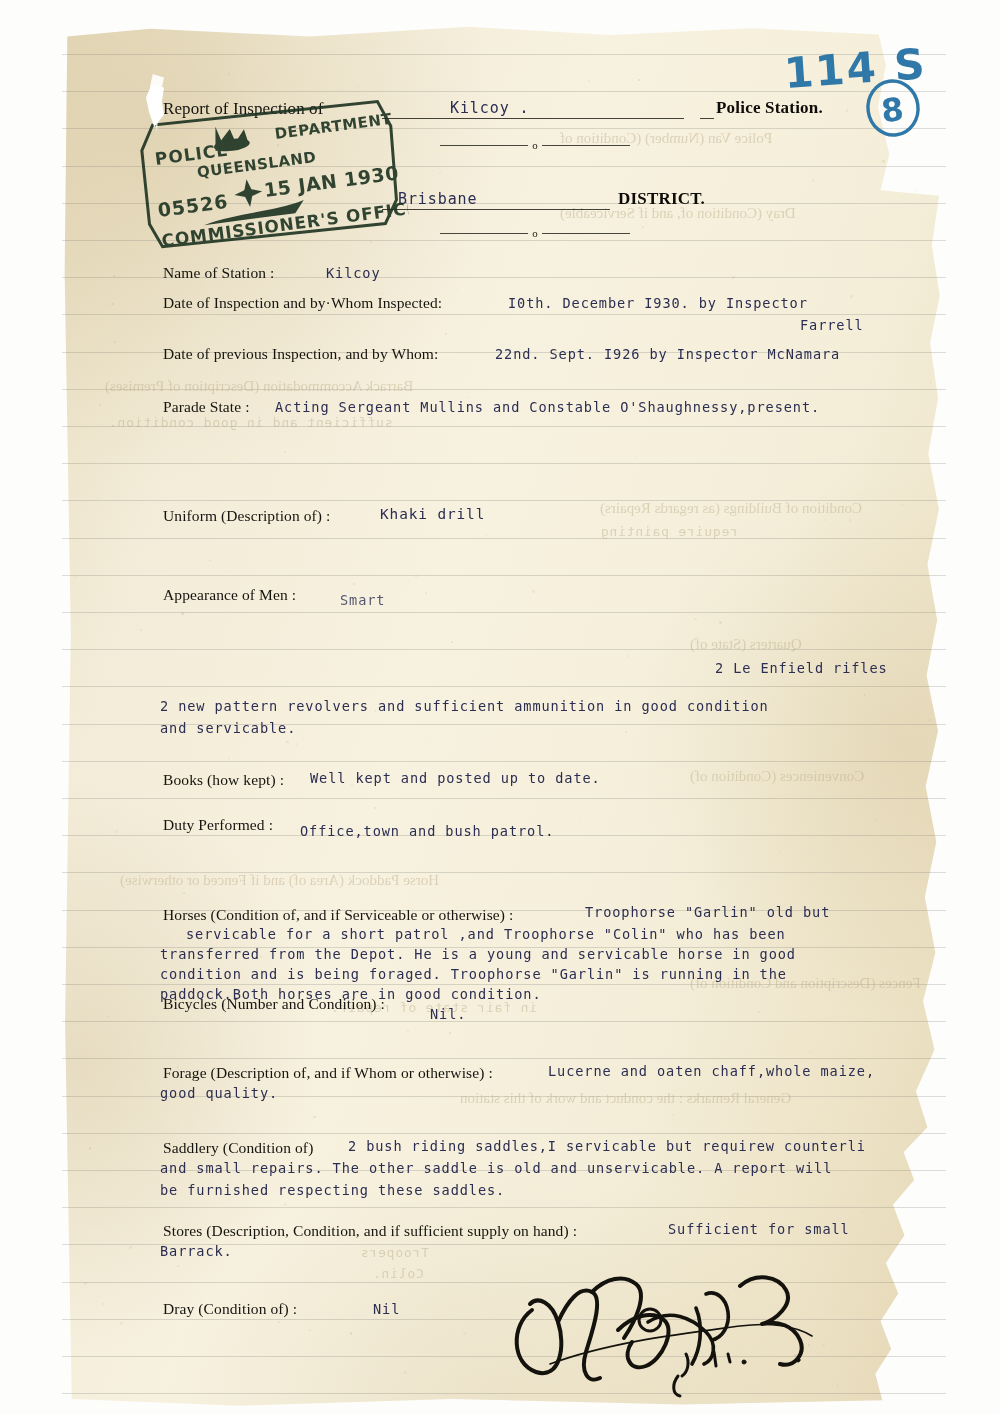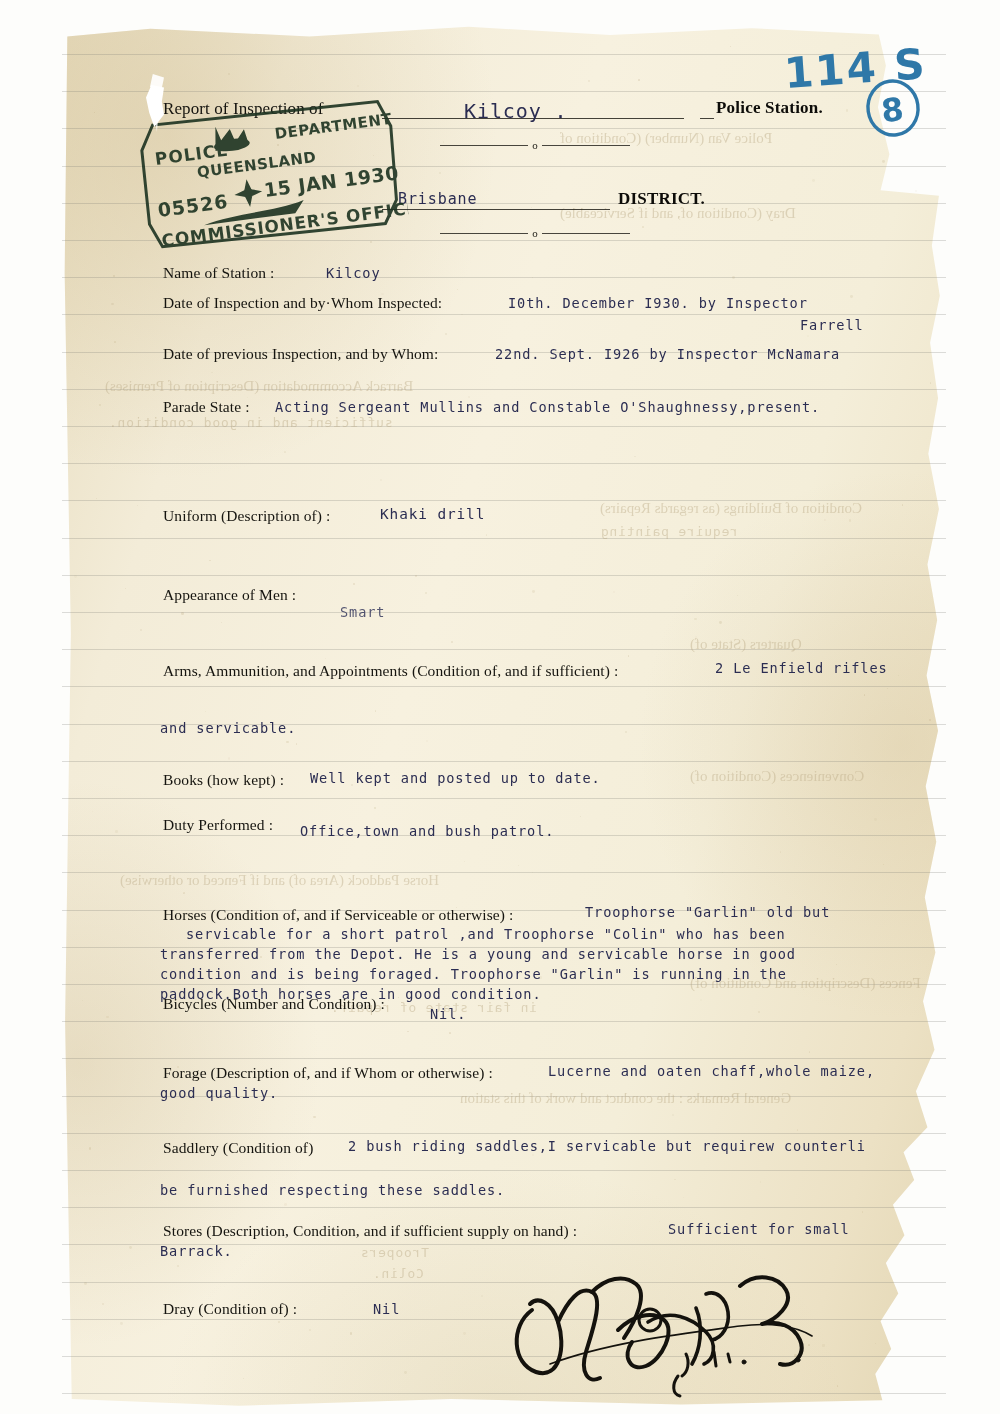--- a/index.html
+++ b/index.html
@@ -299,21 +299,21 @@
     <div class="bleed mono" style="left:330px;top:1000px;">in fair state of repair.</div>
     <div class="bleed" style="left:460px;top:1090px;">General Remarks : the conduct and work of this station</div>
     <div class="bleed mono" style="left:360px;top:1245px;">Troopers</div>
     <div class="bleed mono" style="left:372px;top:1266px;">Colin.</div>
   </div>
 
   <div class="layer">
 
     <div class="lbl" style="left:163px;top:99px;font-size:17px;">Report of Inspection of</div>
     <div class="fline" style="left:382px;top:118px;width:302px;"></div>
-    <div class="tw" style="left:464px;top:99px;font-size:20px;">Kilcoy .</div>
+    <div class="tw" style="left:450px;top:99px;font-size:15px;">Kilcoy .</div>
     <div class="hdr" style="left:716px;top:98px;">Police Station.</div>
     <div class="fline" style="left:700px;top:118px;width:14px;"></div>
 
     <div class="sep" style="left:440px;top:140px;width:190px;">
       <i style="flex:1"></i>
         <b>o</b>
         <i style="flex:1"></i>
     </div>
 
     <div class="fline" style="left:382px;top:209px;width:228px;"></div>
@@ -336,24 +336,24 @@
     <div class="lbl" style="left:163px;top:345px;">Date of previous Inspection, and by Whom:</div>
     <div class="tw" style="left:495px;top:346px;">22nd. Sept.  I926 by Inspector McNamara</div>
 
     <div class="lbl" style="left:163px;top:398px;">Parade State :</div>
     <div class="tw" style="left:275px;top:399px;">Acting Sergeant Mullins and Constable O'Shaughnessy,present.</div>
 
     <div class="lbl" style="left:163px;top:507px;">Uniform (Description of) :</div>
     <div class="tw" style="left:380px;top:506px;font-size:14.4px;">Khaki drill</div>
 
     <div class="lbl" style="left:163px;top:586px;">Appearance of Men :</div>
-    <div class="tw fade" style="left:340px;top:592px;margin-top:12px;">Smart</div>
-
-    <div class="lbl" style="left:163px;top:662px;">Arms, Ammunition, and Appointments (Condition of, and if sufficient) :</div>
+    <div class="tw fade" style="left:340px;top:592px;">Smart</div>
+
     <div class="tw" style="left:715px;top:660px;text-align:right;">2 Le Enfield rifles</div>
+    <div class="tw" style="left:160px;top:698px;">2 new pattern revolvers and sufficient ammunition in good condition</div>
     <div class="tw" style="left:160px;top:720px;">and servicable.</div>
 
     <div class="lbl" style="left:163px;top:771px;">Books (how kept) :</div>
     <div class="tw" style="left:310px;top:770px;">Well kept and posted up to date.</div>
 
     <div class="lbl" style="left:163px;top:816px;text-align:center;">Duty Performed :</div>
     <div class="tw" style="left:300px;top:823px;">Office,town and bush patrol.</div>
 
     <div class="lbl" style="left:163px;top:906px;">Horses (Condition of, and if Serviceable or otherwise) :</div>
     <div class="tw" style="left:585px;top:904px;">Troophorse "Garlin" old but</div>
@@ -364,20 +364,21 @@
 
     <div class="lbl" style="left:163px;top:995px;">Bicycles (Number and Condition) :</div>
     <div class="tw" style="left:430px;top:1006px;">Nil.</div>
 
     <div class="lbl" style="left:163px;top:1064px;">Forage (Description of, and if Whom or otherwise) :</div>
     <div class="tw" style="left:548px;top:1063px;">Lucerne and oaten chaff,whole maize,</div>
     <div class="tw" style="left:160px;top:1085px;">good quality.</div>
 
     <div class="lbl" style="left:163px;top:1139px;">Saddlery (Condition of)</div>
     <div class="tw" style="left:348px;top:1138px;">2 bush riding saddles,I servicable but requirew counterli</div>
+    <div class="tw" style="left:160px;top:1160px;">and small repairs. The other saddle is old and unservicable. A report will</div>
     <div class="tw" style="left:160px;top:1182px;">be furnished respecting these saddles.</div>
 
     <div class="lbl" style="left:163px;top:1222px;">Stores (Description, Condition, and if sufficient supply on hand) :</div>
     <div class="tw" style="left:668px;top:1221px;">Sufficient for small</div>
     <div class="tw" style="left:160px;top:1243px;">Barrack.</div>
 
     <div class="lbl" style="left:163px;top:1300px;">Dray (Condition of) :</div>
     <div class="tw" style="left:373px;top:1301px;">Nil</div>
   </div>
 

